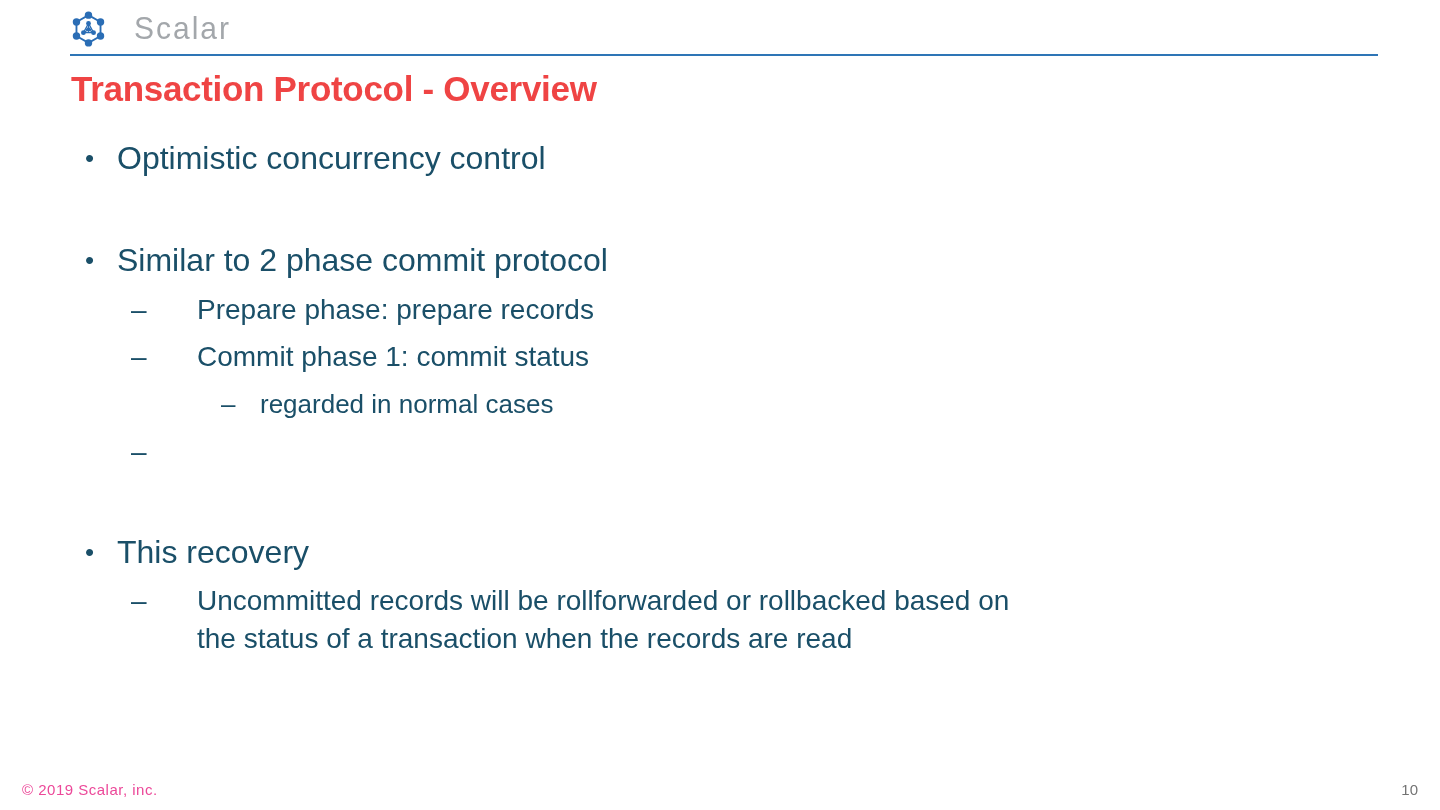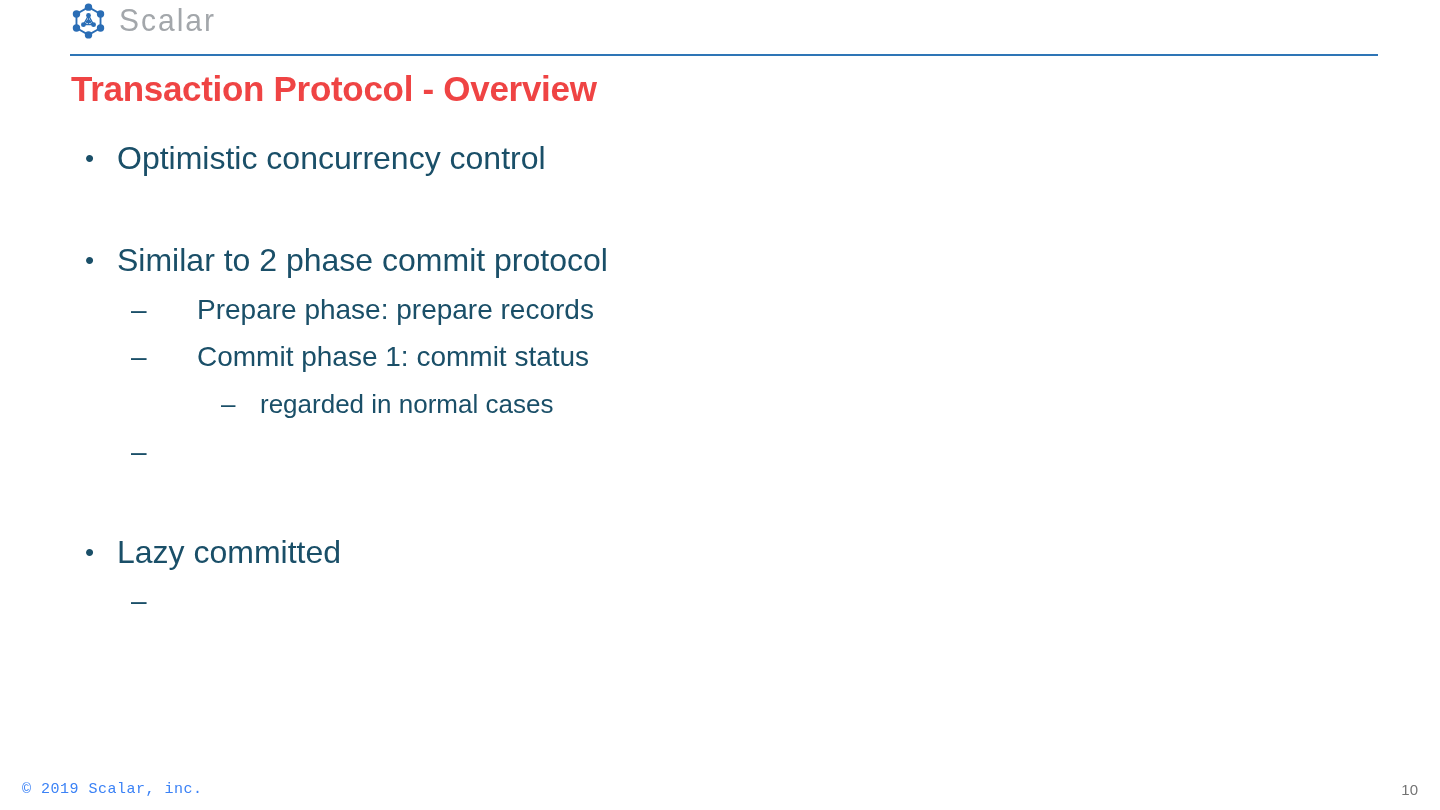--- a/index.html
+++ b/index.html
@@ -4,21 +4,21 @@
 <style>
   html,body{margin:0;padding:0;background:#e8e8e8;}
   .slide{
     position:relative;
     width:1440px;height:810px;
     background:#ffffff;
     overflow:hidden;
     font-family:"Liberation Sans", sans-serif;
   }
   
-  .logo{position:absolute;left:70px;top:2px;display:flex;align-items:center;gap:12px;}
+  .logo{position:absolute;left:70px;top:10px;display:flex;align-items:center;gap:27px;}
   .logo-icon{width:37px;height:38px;display:block;}
   .brand{
     font-size:30px;color:#a3a7ab;letter-spacing:2px;font-weight:400;
     transform:scaleY(1.02);
   }
   .header-rule{
     position:absolute;left:70px;right:62px;top:54px;height:2px;background:#2e75b6;
   }
   
   .title{
@@ -40,21 +40,21 @@
   .lvl3 .pad{flex:0 0 221px;}
   .lvl3 .marker{width:39px;}
   .mb62{margin-bottom:62px;}
   .mb61{margin-bottom:61px;}
   .mb11{margin-bottom:11px;}
   .mb10{margin-bottom:10px;}
   .mb9{margin-bottom:9px;}
   
   .footer-copy{
     position:absolute;left:22px;bottom:12px;
-    font-size:15px;color:#3b82f6;letter-spacing:0.5px;font-family:Liberation Mono, monospace;
+    font-size:15px;color:#ec4899;letter-spacing:0.5px;
   }
   .page-num{
     position:absolute;right:22px;bottom:12px;
     font-size:15px;color:#737373;
   }
 </style>
 </head>
 <body>
 
 <div class="slide">
@@ -119,26 +119,30 @@
     </div>
 
     <div class="row lvl2 mb61">
       <span class="pad"></span>
       <span class="marker">–</span>
     </div>
 
     <div class="row lvl1 mb10">
       <span class="pad"></span>
       <span class="marker">•</span>
-      <span class="text"><span>Lazy committed</span></span>
+      <span class="text"><span>This recovery</span></span>
     </div>
 
     <div class="row lvl2">
       <span class="pad"></span>
       <span class="marker">–</span>
+      <span class="text">
+        <div>Uncommitted records will be rollforwarded or rollbacked based on</div>
+        <div>the status of a transaction when the records are read</div>
+      </span>
     </div>
 
   </div>
 
   <div class="footer-copy">© 2019 Scalar, inc.</div>
   <div class="page-num">10</div>
 
 </div>
 
 </body></html>

